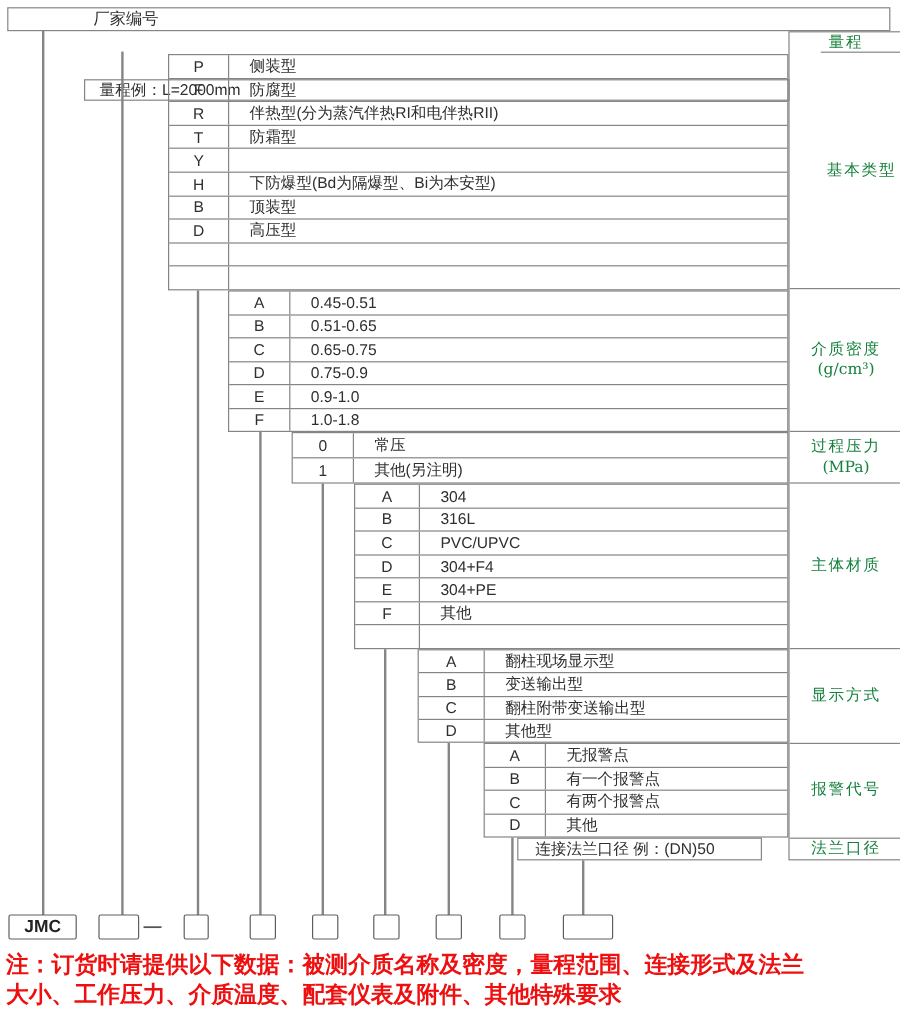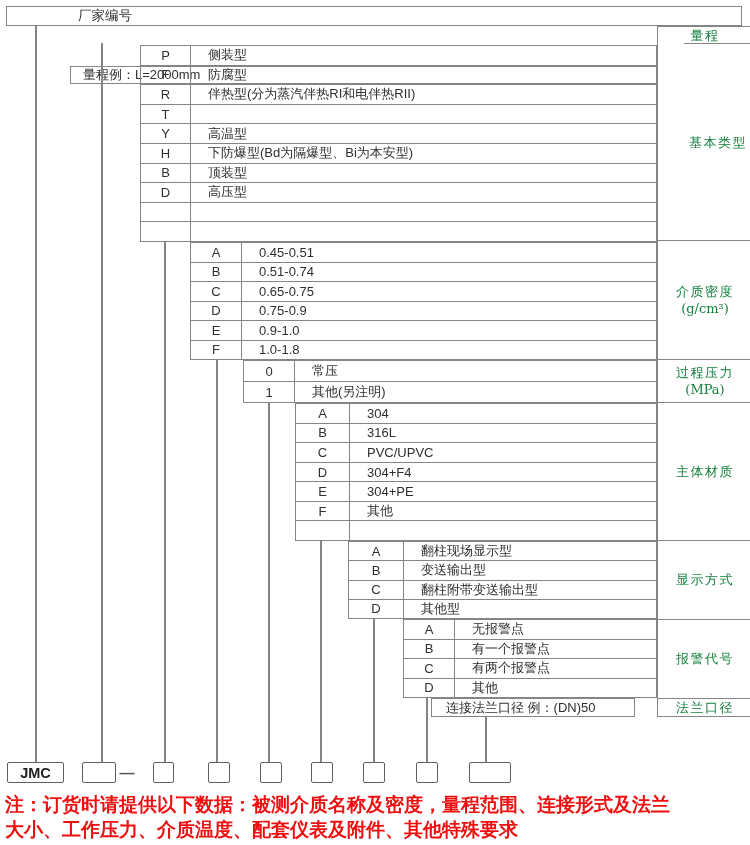--- a/index.html
+++ b/index.html
@@ -110,25 +110,25 @@
         <div class="desc">防腐型</div>
       </div>
 
       <div class="row">
         <div class="code">R</div>
         <div class="desc">伴热型(分为蒸汽伴热RI和电伴热RII)</div>
       </div>
 
       <div class="row">
         <div class="code">T</div>
+        <div class="desc">防霜型</div>
       </div>
 
       <div class="row">
         <div class="code">Y</div>
-        <div class="desc">高温型</div>
       </div>
 
       <div class="row">
         <div class="code">H</div>
         <div class="desc">下防爆型(Bd为隔爆型、Bi为本安型)</div>
       </div>
 
       <div class="row">
         <div class="code">B</div>
         <div class="desc">顶装型</div>
@@ -152,21 +152,21 @@
 
   <div class="abs sel-table t-density">
 
       <div class="row">
         <div class="code">A</div>
         <div class="desc">0.45-0.51</div>
       </div>
 
       <div class="row">
         <div class="code">B</div>
-        <div class="desc">0.51-0.74</div>
+        <div class="desc">0.51-0.65</div>
       </div>
 
       <div class="row">
         <div class="code">C</div>
         <div class="desc">0.65-0.75</div>
       </div>
 
       <div class="row">
         <div class="code">D</div>
         <div class="desc">0.75-0.9</div>

